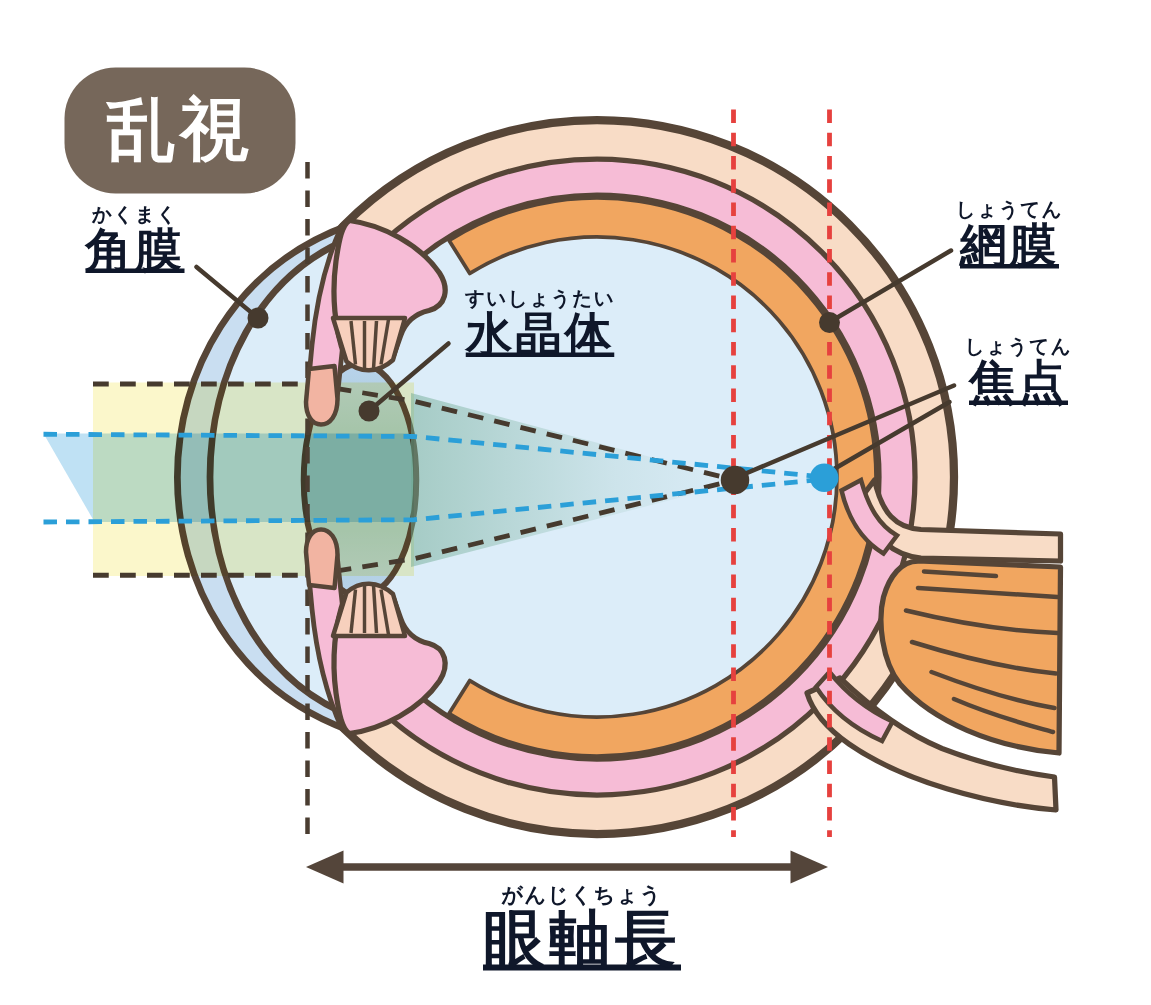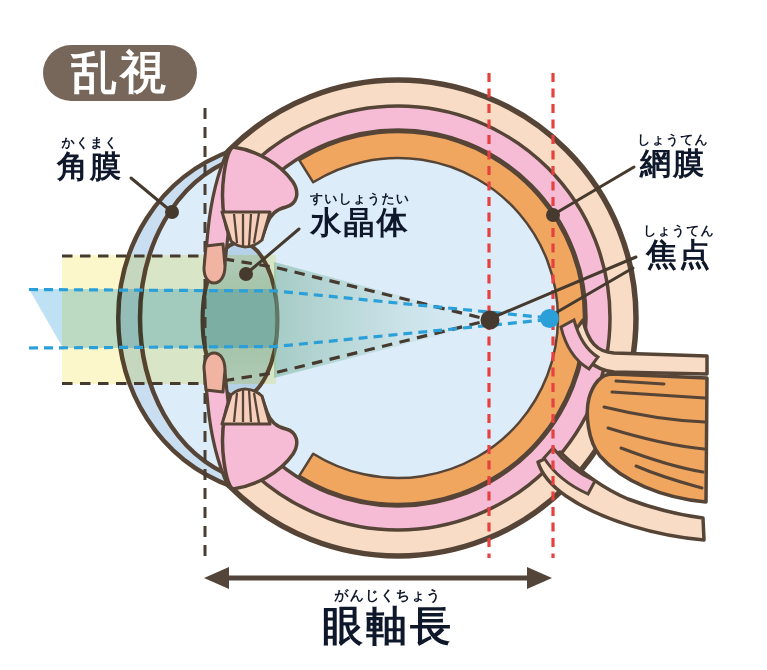--- a/index.html
+++ b/index.html
@@ -3,27 +3,27 @@
 <meta charset="utf-8">
 <style>
   html,body{margin:0;padding:0;background:#ffffff;}
   #stage{
     position:relative;width:767px;height:670px;background:#ffffff;overflow:hidden;
     font-family:"Liberation Sans","DejaVu Sans",sans-serif;
   }
   #diagram{position:absolute;left:0;top:0;}
   .lbl{position:absolute;text-align:center;color:#0f172a;font-weight:bold;line-height:1.05;}
   .lbl .furi{display:block;font-size:13px;letter-spacing:1px;margin-bottom:1px;}
-  .lbl .kanji{display:block;font-size:31px;letter-spacing:2px;}
+  .lbl .kanji{display:block;font-size:31px;letter-spacing:2px;text-decoration:underline;}
   .badge{
-    position:absolute;left:43px;top:45px;width:154px;height:56px;border-radius:34px;
+    position:absolute;left:43px;top:45px;width:154px;height:84px;border-radius:34px;
     background:#76675a;color:#ffffff;display:flex;align-items:center;justify-content:center;
     font-size:46px;font-weight:bold;letter-spacing:3px;
   }
-  .axial .furi{font-size:14px;font-family:Liberation Serif, serif;}
+  .axial .furi{font-size:14px;}
   .axial .kanji{font-size:41px;letter-spacing:3px;}
   .blend{mix-blend-mode:multiply;}
 </style>
 </head>
 <body>
 
 <div id="stage">
 
   <svg id="diagram" width="767" height="670" viewBox="0 0 767 670">
     <defs>

